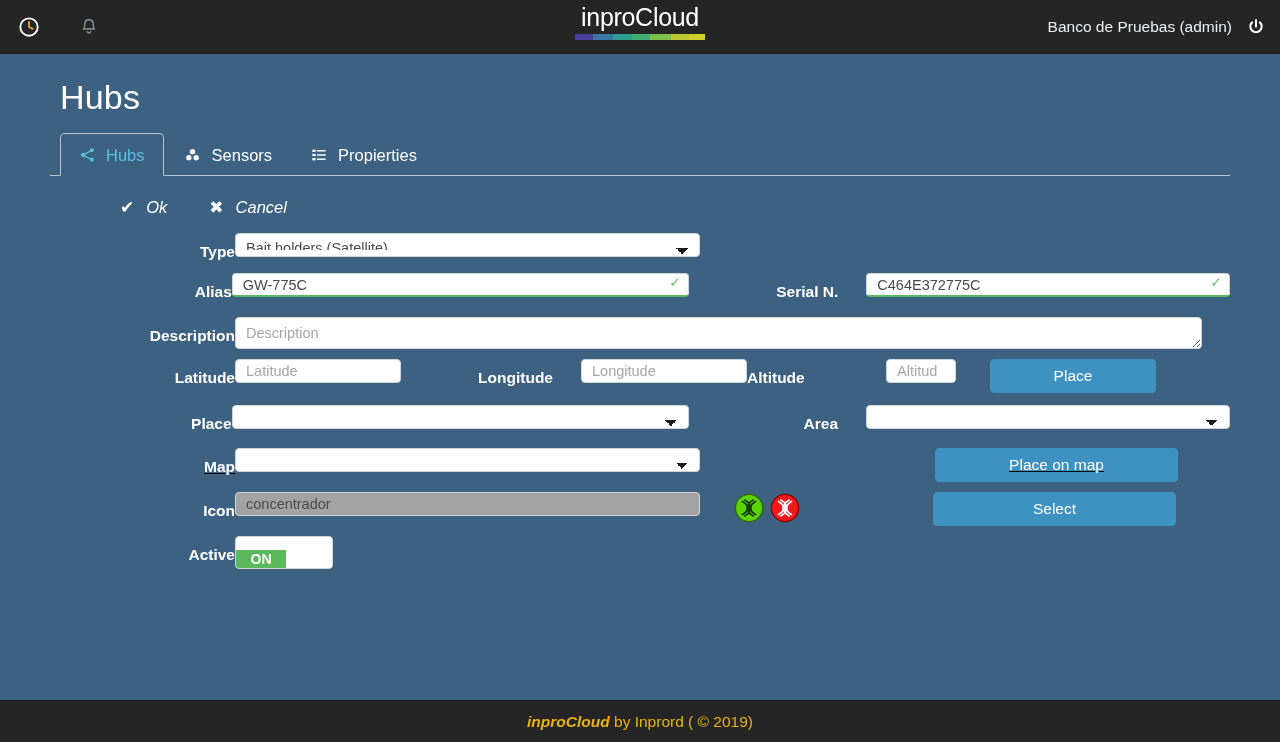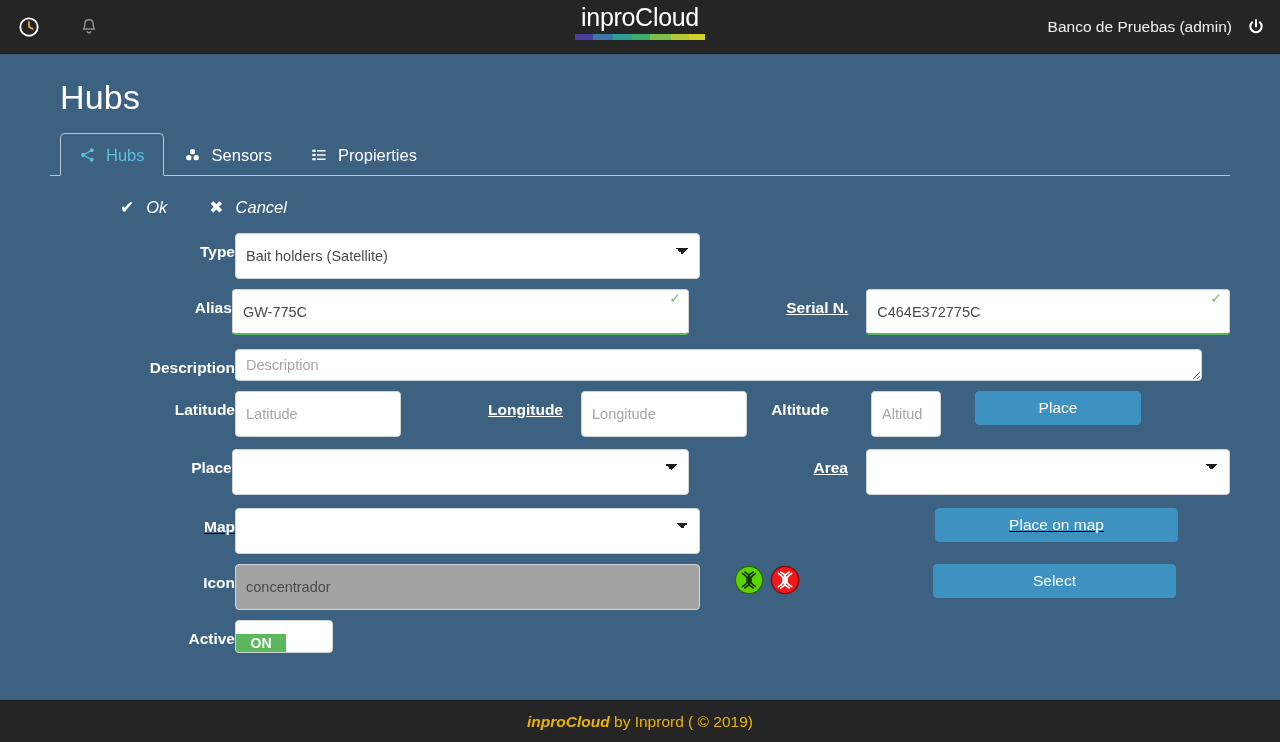--- a/index.html
+++ b/index.html
@@ -118,31 +118,31 @@
 
   .lbl {
     color: #ffffff;
     font-weight: bold;
     font-size: 15.5px;
     text-align: right;
     padding-top: 8px;
     line-height: 22px;
   }
   .lbl-w { width: 185px; }
-  .lbl-mid { width: 180px; padding-right: 18px; text-align: right; text-decoration: underline; }
-  .lbl-alt  { width: 124px; padding-right: 18px; text-align: center; }
+  .lbl-mid { width: 180px; padding-right: 28px; text-align: right; }
+  .lbl-alt  { width: 139px; padding-right: 18px; text-align: left; }
 
   .ctl-input, .ctl-select, .ctl-textarea {
     font-family: "Liberation Sans", sans-serif;
     font-size: 14.5px;
     color: #4a4a4a;
     background: #ffffff;
     border: 1px solid #cfd4d8;
     border-radius: 4px;
-    height: 46px;
+    height: 24px;
     padding: 6px 10px;
     outline: none;
   }
   .ctl-input::placeholder, .ctl-textarea::placeholder { color: #a6a6a6; }
 
   .ctl-select {
     -webkit-appearance: none;
     appearance: none;
     padding-right: 28px;
     background-image:

